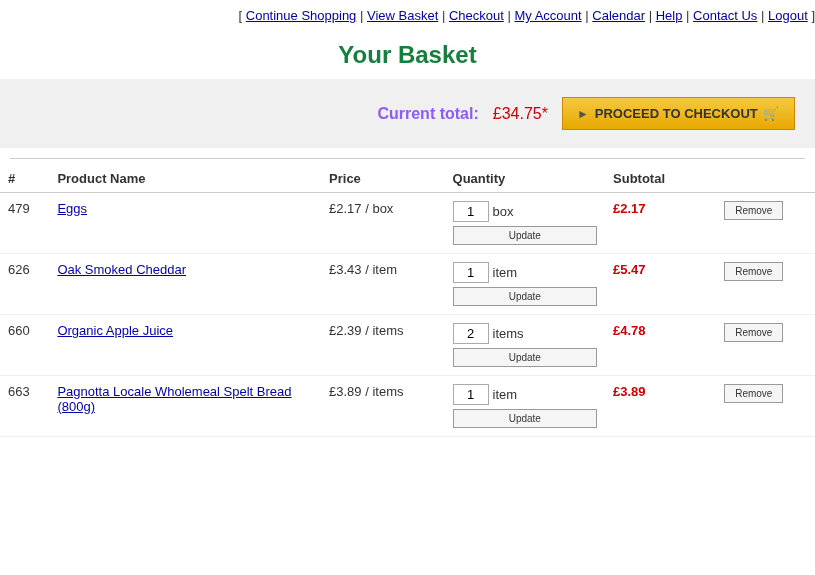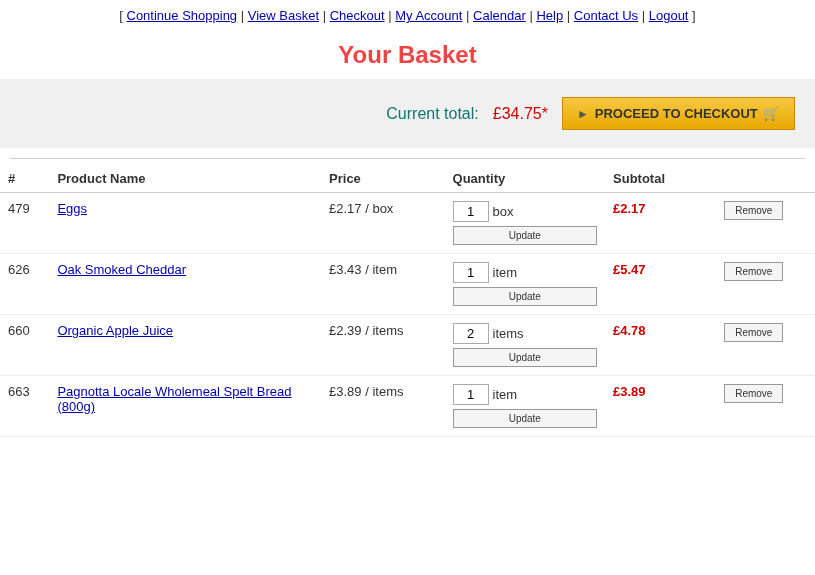--- a/index.html
+++ b/index.html
@@ -4,51 +4,51 @@
   <style>
     * { box-sizing: border-box; margin: 0; padding: 0; }
     body {
       font-family: Arial, sans-serif;
       font-size: 13px;
       background: #fff;
       color: #333;
       width: 815px;
     }
     .top-nav {
-      text-align: center;
+      text-align: right;
       padding: 8px 0 4px;
       font-size: 13px;
       color: #333;
     }
     .top-nav a {
       color: #00a;
       text-decoration: underline;
       cursor: pointer;
     }
     .top-nav span { color: #333; }
     h1 {
       text-align: center;
       font-size: 24px;
       font-weight: bold;
       padding: 14px 0 10px;
-      color: #ef4444;
+      color: #15803d;
     }
     .current-total-bar {
       background: #f0f0f0;
       padding: 18px 20px;
       display: flex;
       justify-content: flex-end;
       align-items: center;
       gap: 14px;
       margin-bottom: 10px;
     }
     .current-total-text {
       font-size: 16px;
-      font-weight: normal;
-      color: #0f766e;
+      font-weight: bold;
+      color: #8b5cf6;
     }
     .current-total-amount {
       color: #cc0000;
       font-size: 16px;
       font-weight: normal;
     }
     .checkout-btn {
       background: linear-gradient(to bottom, #f5c842, #e8a800);
       border: 1px solid #cc8800;
       padding: 8px 14px;

